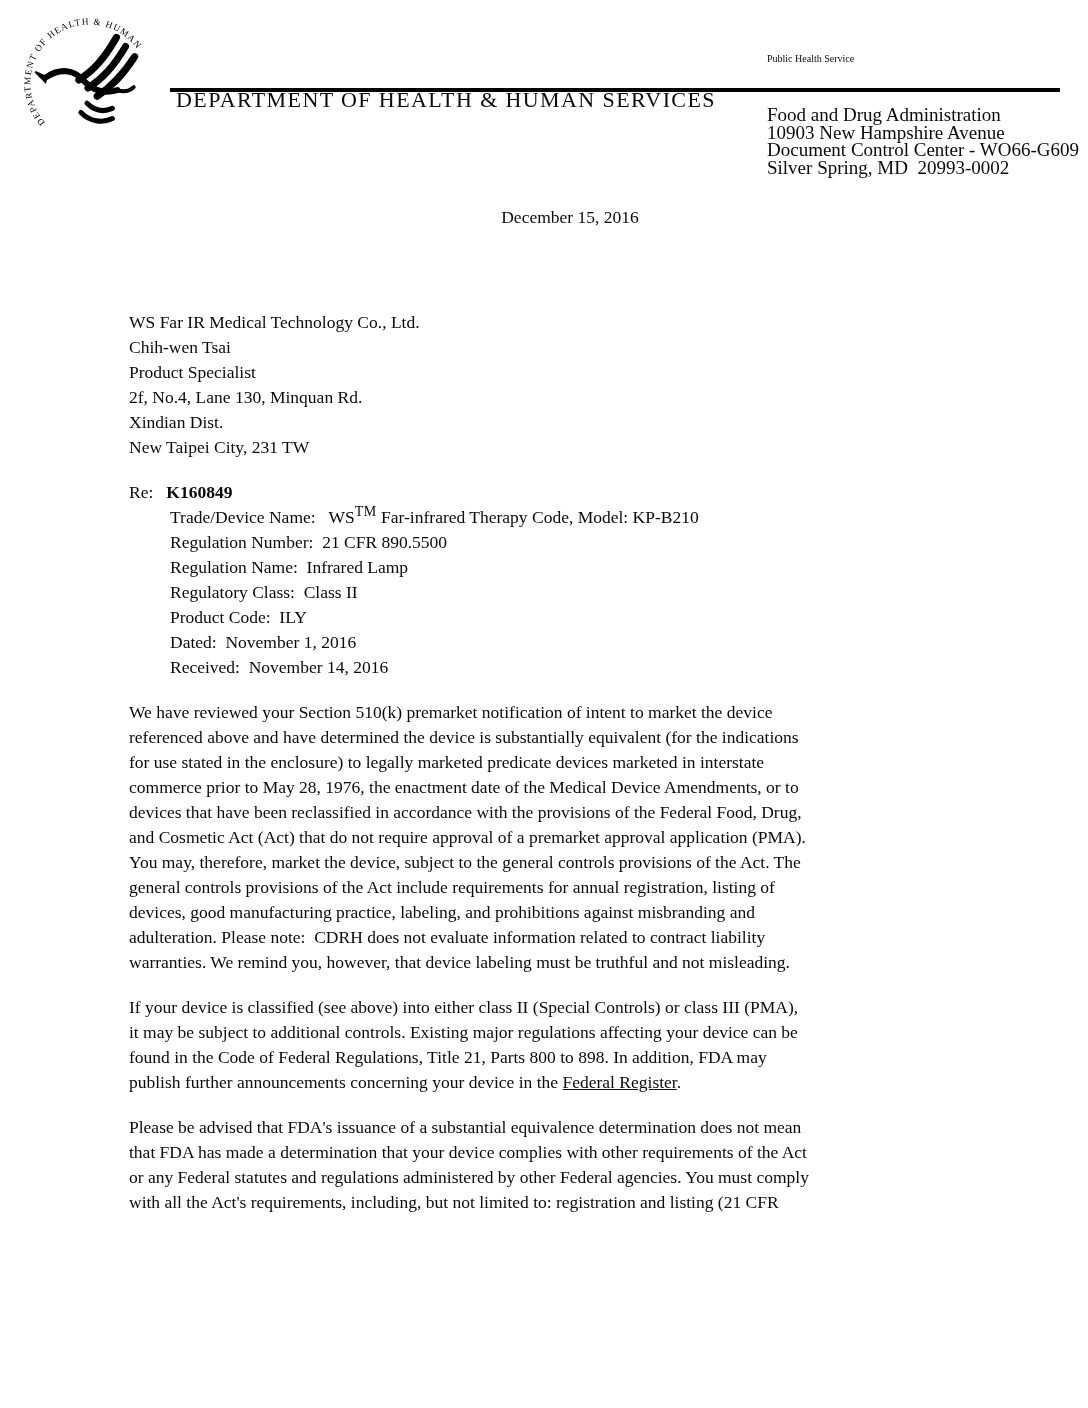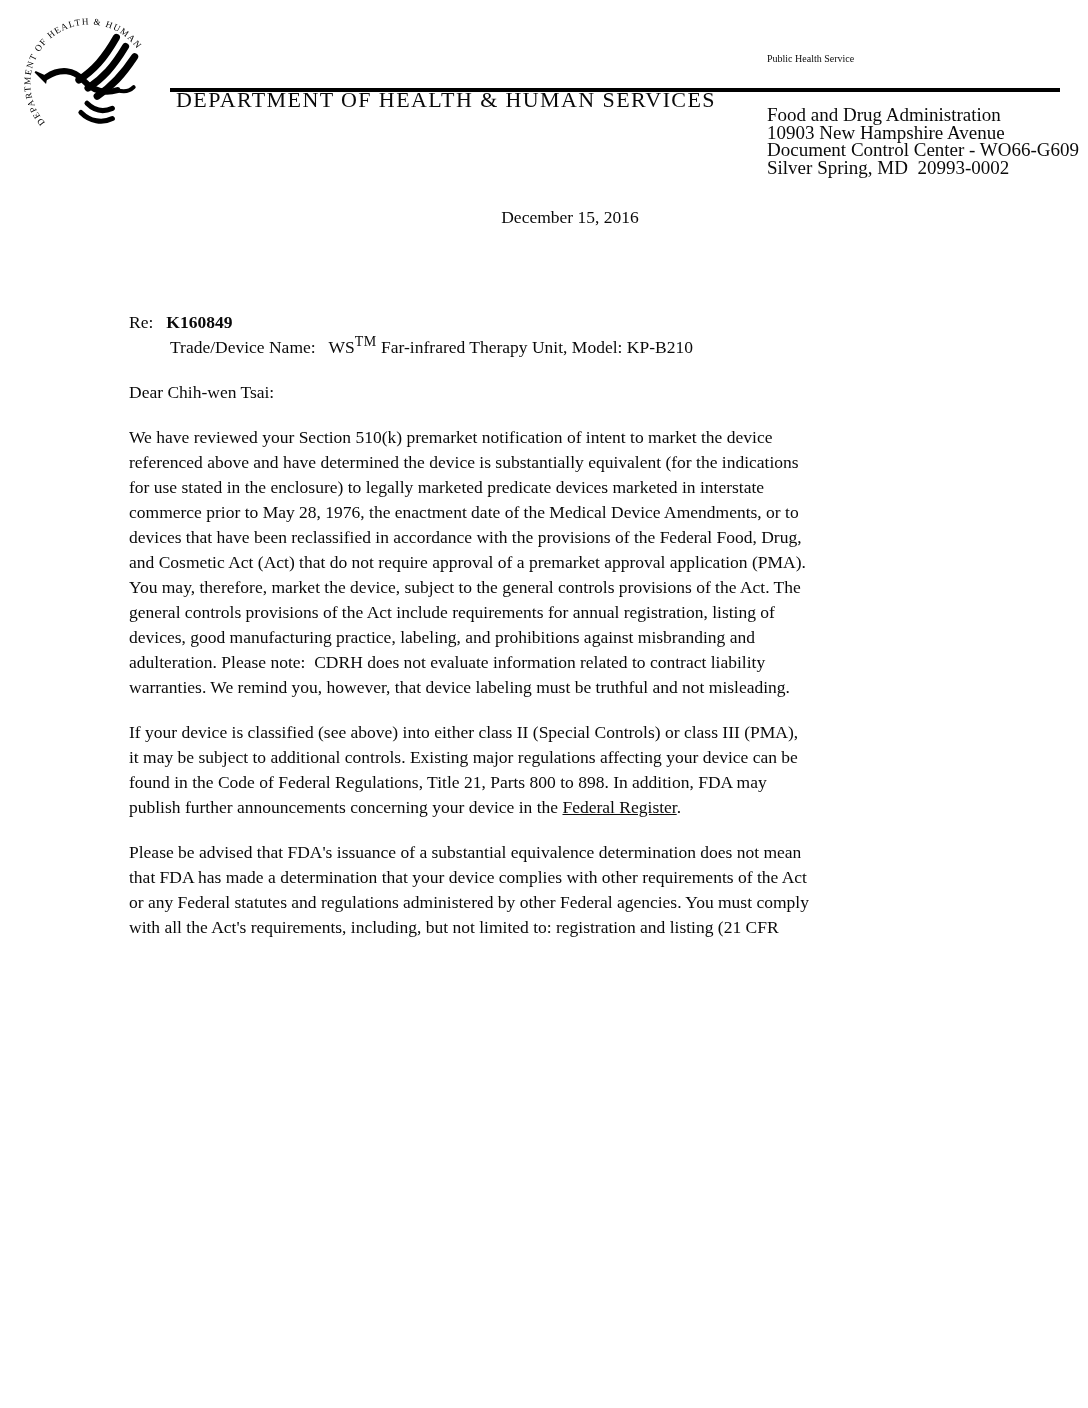--- a/index.html
+++ b/index.html
@@ -71,29 +71,40 @@
   <div class="hdr-rule"></div>
   <div class="hdr-agency pre">Food and Drug Administration
 10903 New Hampshire Avenue
 Document Control Center - WO66-G609
 Silver Spring, MD  20993-0002</div>
 
   <div class="date-row">December 15, 2016</div>
 
   <div class="content">
 
+    <div class="block pre">WS Far IR Medical Technology Co., Ltd.
+Chih-wen Tsai
+Product Specialist
+2f, No.4, Lane 130, Minquan Rd.
+Xindian Dist.
+New Taipei City, 231 TW</div>
 
     <div class="block">
       <div class="re-first"><span>Re:</span><span class="re-num">K160849</span></div>
       <div class="re-details">
-        <div class="pre"><span>Trade/Device Name:   WS</span><sup class="tm">TM</sup><span> Far-infrared Therapy Unit, Model: KP-B210</span></div>
+        <div class="pre"><span>Trade/Device Name:   WS</span><sup class="tm">TM</sup><span> Far-infrared Therapy Code, Model: KP-B210</span></div>
+        <div class="pre">Regulation Number:  21 CFR 890.5500
+Regulation Name:  Infrared Lamp
+Regulatory Class:  Class II
+Product Code:  ILY
+Dated:  November 1, 2016
+Received:  November 14, 2016</div>
       </div>
     </div>
 
-    <div class="block">Dear Chih-wen Tsai:</div>
 
     <div class="block pre">We have reviewed your Section 510(k) premarket notification of intent to market the device
 referenced above and have determined the device is substantially equivalent (for the indications
 for use stated in the enclosure) to legally marketed predicate devices marketed in interstate
 commerce prior to May 28, 1976, the enactment date of the Medical Device Amendments, or to
 devices that have been reclassified in accordance with the provisions of the Federal Food, Drug,
 and Cosmetic Act (Act) that do not require approval of a premarket approval application (PMA).
 You may, therefore, market the device, subject to the general controls provisions of the Act. The
 general controls provisions of the Act include requirements for annual registration, listing of
 devices, good manufacturing practice, labeling, and prohibitions against misbranding and

